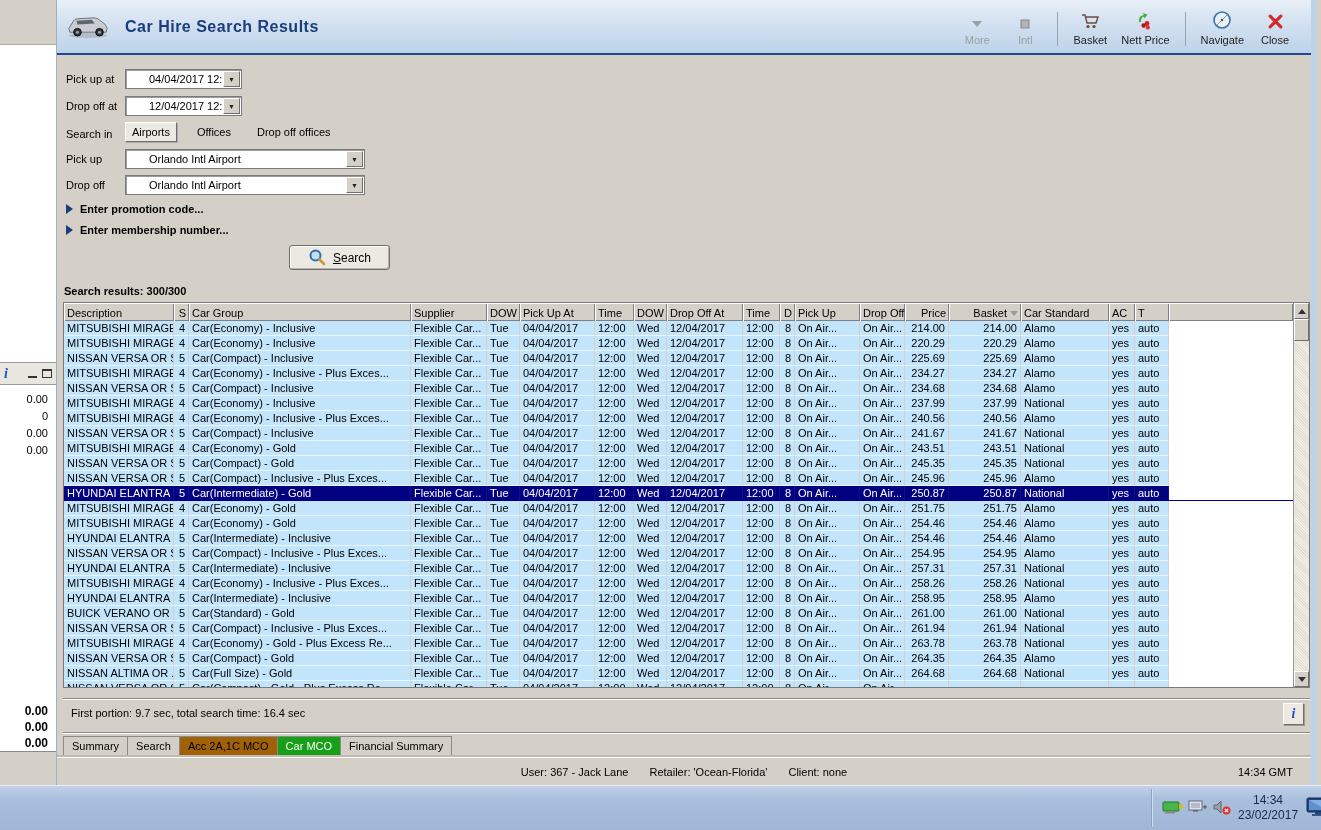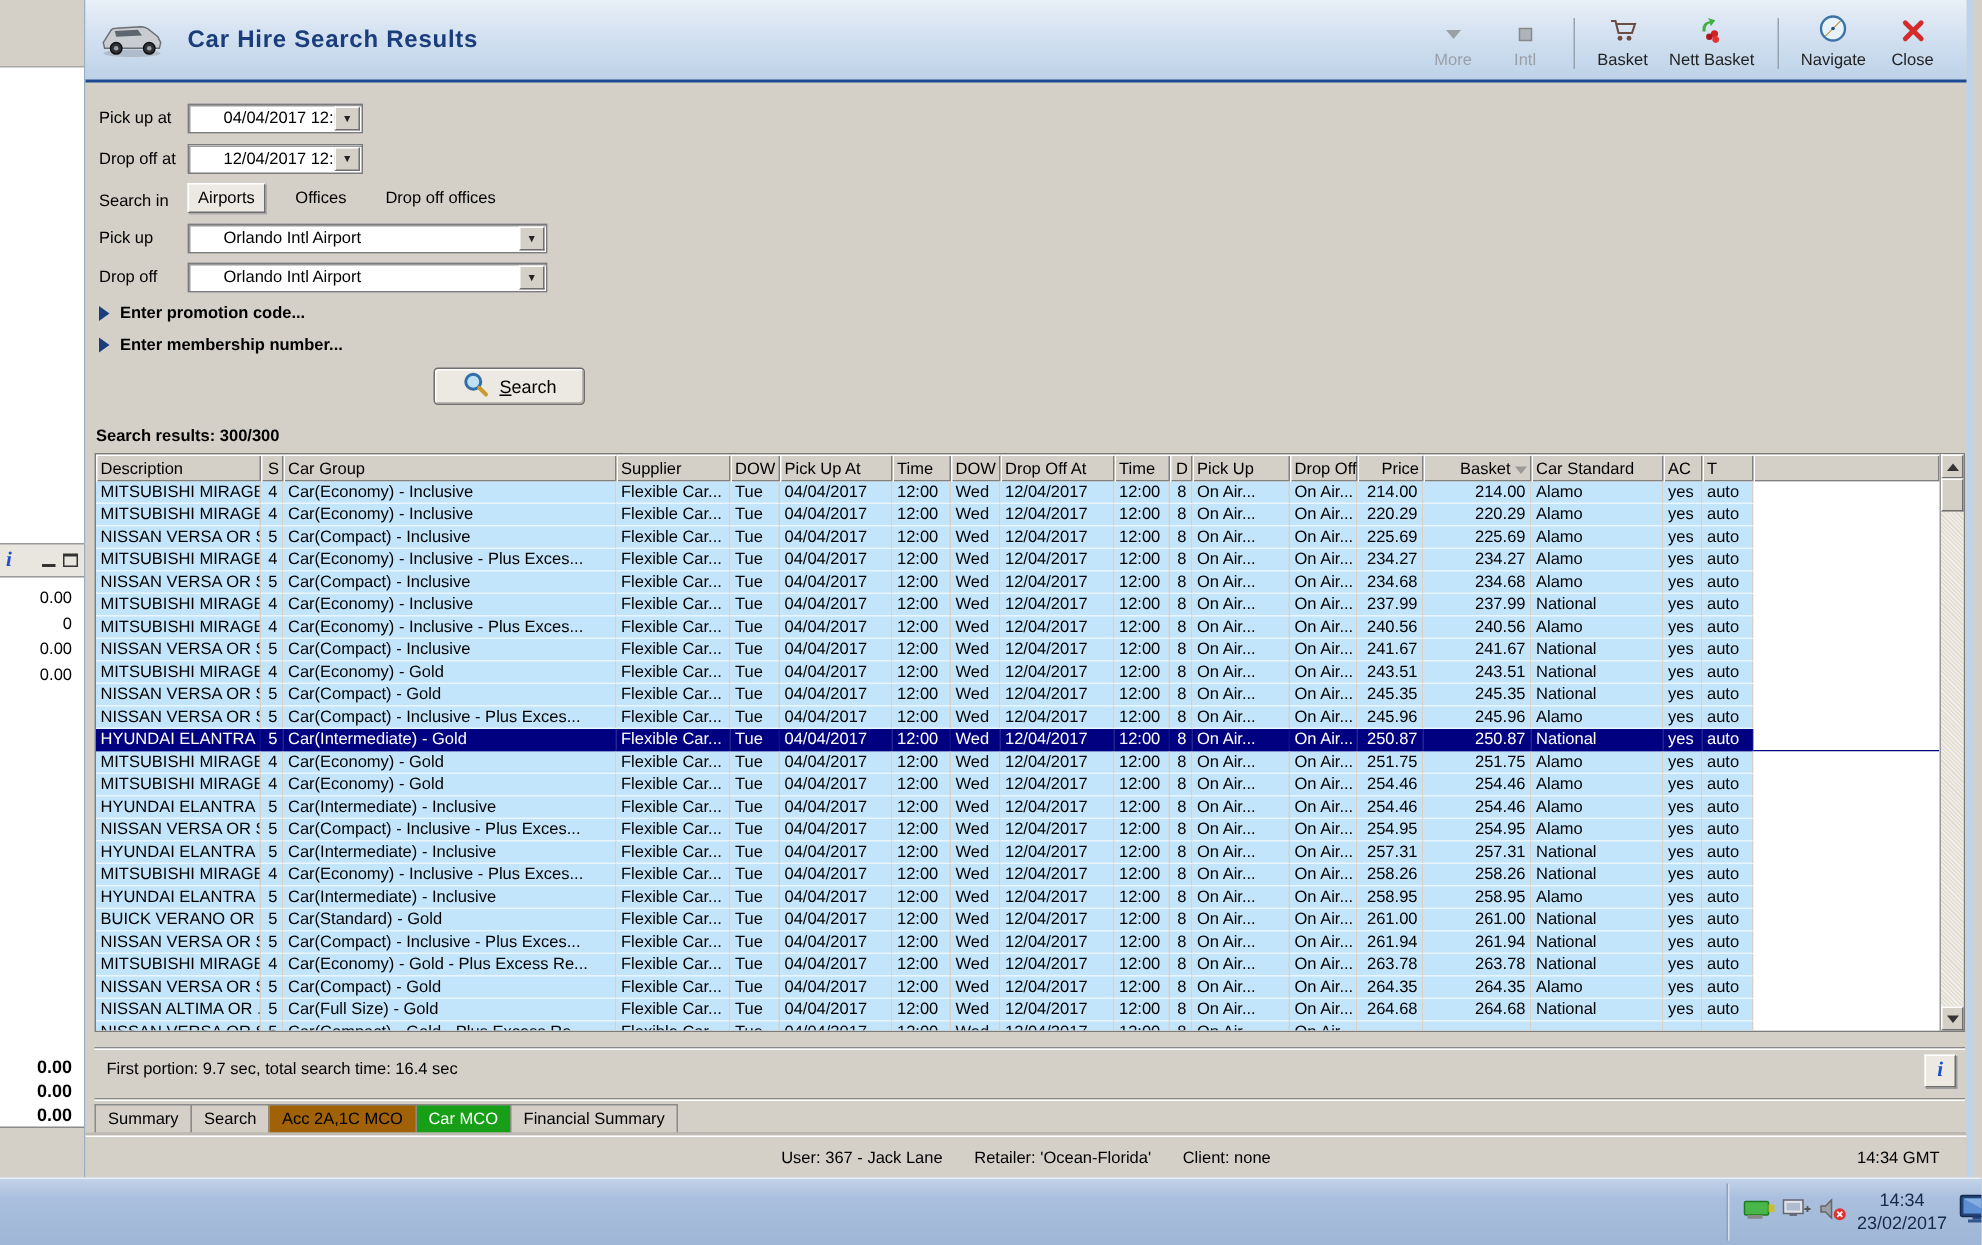--- a/index.html
+++ b/index.html
@@ -172,21 +172,21 @@
       </div>
       <div class="tbtn">
         <span>
           <svg viewBox="0 0 20 18" width="20" height="18">
               <path d="M4 10 Q3 4 9 3 l-1.5 -2 5 1.5 -3 4 -0.5 -2 Q5.5 5.5 6 10 Z" fill="#3fae3f"></path>
               <circle cx="12" cy="11.5" r="2.4" fill="#d42222"></circle>
               <circle cx="8.6" cy="13.5" r="2.2" fill="#b01515"></circle>
               <circle cx="12.8" cy="15.4" r="2.2" fill="#e23333"></circle>
             </svg>
         </span>
-        <span class="tlabel">Nett Basket</span>
+        <span class="tlabel">Nett Price</span>
       </div>
       <div class="tsep"></div>
       <div class="tbtn">
         <span>
           <svg viewBox="0 0 20 20" width="20" height="20">
               <circle cx="10" cy="10" r="8" fill="#e8f2fa" stroke="#3b72a8" stroke-width="1.6"></circle>
               <path d="M5 15 L12 8 L15 5 L8 12 Z" fill="#d4a017" stroke="#a87b10" stroke-width=".5"></path>
               <circle cx="10" cy="10" r="1.2" fill="#28507c"></circle>
             </svg>
         </span>

